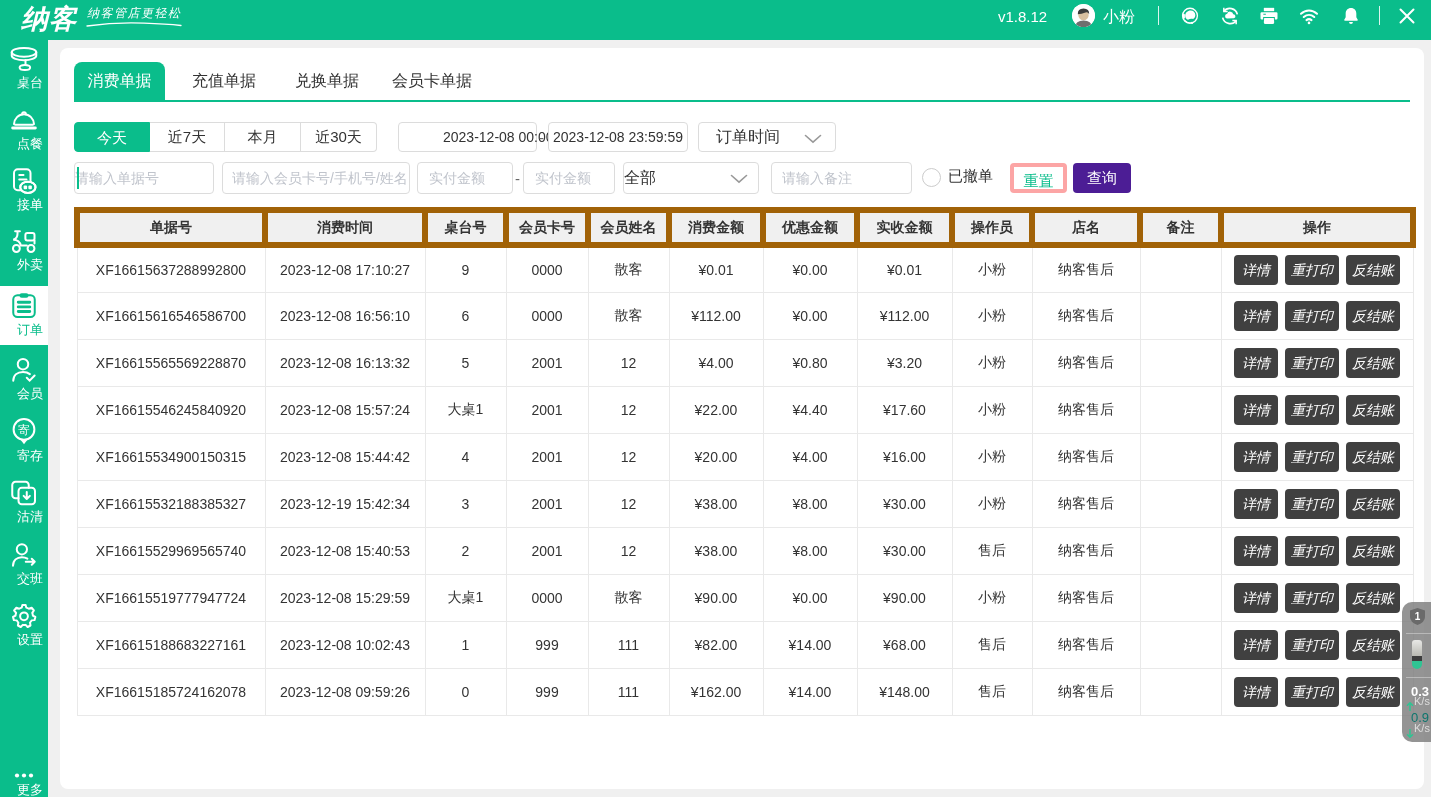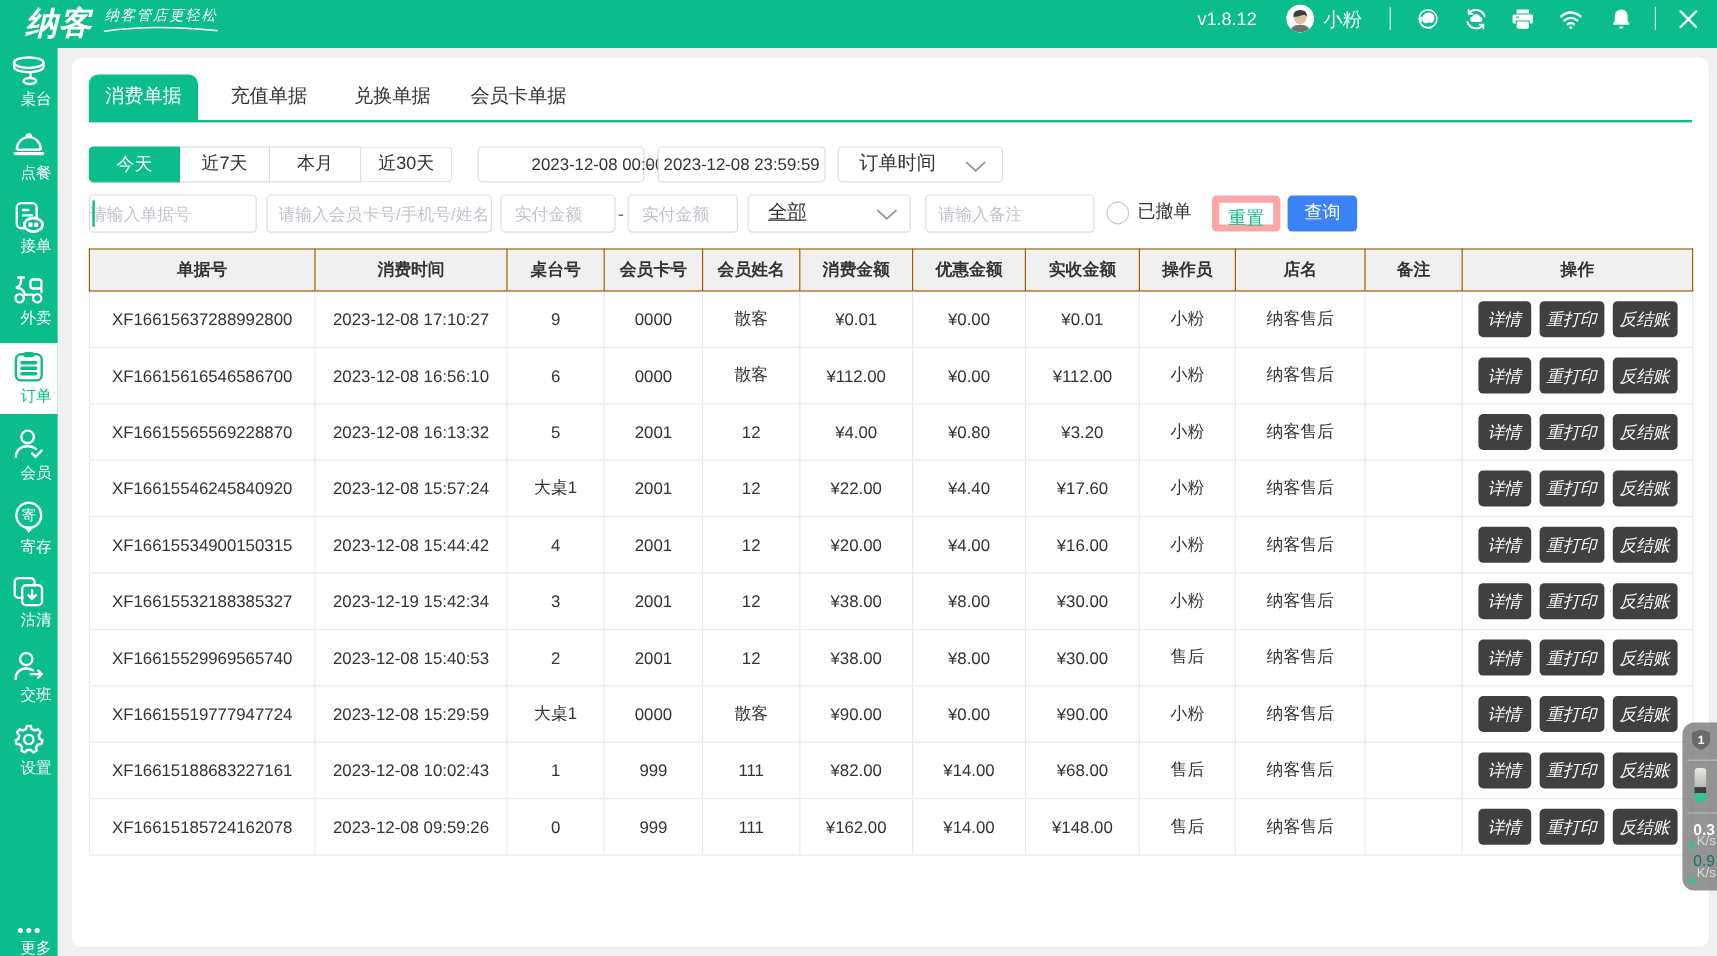--- a/index.html
+++ b/index.html
@@ -21,28 +21,28 @@
 #tabsel{position:absolute;left:14px;top:14px;width:91px;height:38px;background:#0abd8b;border-radius:8px 8px 0 0;color:#fff;font-size:16px;text-align:center;line-height:38px;}
 .tab{position:absolute;top:14px;height:38px;line-height:38px;font-size:16px;color:#333;}
 #tabline{position:absolute;left:14px;top:52px;width:1336px;height:2px;background:#0abd8b;}
 .qbtn{position:absolute;top:74px;height:30px;border:1px solid #dcdcdc;font-size:15px;text-align:center;line-height:28px;background:#fff;}
 .qsel{background:#0abd8b;color:#fff;border-color:#0abd8b;line-height:30px;}
 .inbox{position:absolute;border:1px solid #dcdcdc;border-radius:4px;background:#fff;font-size:15px;color:#333;height:30px;line-height:28px;}
 .ph{color:#c0c4cc;}
 .dash{position:absolute;font-size:15px;color:#666;}
 .chev{position:absolute;width:15px;height:9px;}
 #tbl{position:absolute;left:14px;top:159px;border-collapse:collapse;table-layout:fixed;}
-#tbl th{background:#f0f0f0;font-weight:bold;height:35px;font-size:14px;color:#333;border:1px solid #a16207;padding:0;}
+#tbl th{background:#f0f0f0;font-weight:bold;height:35px;font-size:14px;color:#333;border:6px solid #a16207;padding:0;}
 #tbl td{height:47px;font-size:14px;color:#333;text-align:center;border:1px solid #e9e9e9;padding:0;overflow:hidden;white-space:nowrap;}
 .ab{display:inline-block;height:30px;line-height:30px;background:#404040;color:#fff;border-radius:4px;font-size:14px;vertical-align:middle;font-style:italic;}
 .b1{width:44px;margin-right:7px;}
 .b2{width:54px;margin-right:7px;}
 .b3{width:54px;}
-#resetb{position:absolute;left:950px;top:115px;width:57px;height:30px;border:6px solid #fca5a5;border-radius:4px;color:#0abd8b;font-size:15px;text-align:center;line-height:28px;background:#fff;}
-#queryb{position:absolute;left:1013px;top:115px;width:58px;height:30px;background:#3b82f6;border-radius:4px;color:#fff;font-size:15px;text-align:center;line-height:30px;}
+#resetb{position:absolute;left:950px;top:115px;width:57px;height:30px;border:4px solid #fca5a5;border-radius:4px;color:#0abd8b;font-size:15px;text-align:center;line-height:28px;background:#fff;}
+#queryb{position:absolute;left:1013px;top:115px;width:58px;height:30px;background:#4c1d95;border-radius:4px;color:#fff;font-size:15px;text-align:center;line-height:30px;}
 #net{position:absolute;left:1402px;top:602px;width:29px;height:140px;background:rgba(125,125,125,.82);border-radius:10px 0 0 10px;color:#fff;}
 #net .hline{position:absolute;left:4px;width:25px;height:1px;background:rgba(255,255,255,.35);}
 </style>
 </head>
 <body>
 <div id="topbar">
   <div id="logo">纳客</div>
   <div id="slogan">纳客管店更轻松</div>
   <svg style="position:absolute;left:86px;top:20px;" width="96" height="8" viewBox="0 0 96 8">
       <path d="M1 6 Q 30 2 58 3.2 Q 80 4 95 5.5" stroke="#fff" stroke-width="1.3" fill="none" stroke-linecap="round"></path>
@@ -209,21 +209,21 @@
   <svg class="chev" style="left:744px;top:86px;width:18px;height:10px;" viewBox="0 0 18 10">
       <path d="M1.5 1.5 L9 8.2 L16.5 1.5" stroke="#999" stroke-width="1.6" fill="none" stroke-linecap="round"></path>
     </svg>
 
   <div class="inbox ph" style="left:14px;top:114px;width:140px;height:32px;line-height:30px;font-size:14px;">请输入单据号</div>
   <div style="position:absolute;left:17px;top:119px;width:2px;height:22px;background:#0abd8b;"></div>
   <div class="inbox ph" style="left:162px;top:114px;width:188px;height:32px;line-height:30px;padding-left:9px;font-size:14px;white-space:nowrap;overflow:hidden;">请输入会员卡号/手机号/姓名</div>
   <div class="inbox ph" style="left:357px;top:114px;width:96px;height:32px;line-height:30px;padding-left:11px;font-size:14px;">实付金额</div>
   <div class="dash" style="left:455px;top:122px;">-</div>
   <div class="inbox ph" style="left:463px;top:114px;width:92px;height:32px;line-height:30px;padding-left:11px;font-size:14px;">实付金额</div>
-  <div class="inbox" style="left:563px;top:114px;width:136px;height:32px;line-height:30px;font-size:16px;padding-left:16px;text-decoration:underline;">全部</div>
+  <div class="inbox" style="left:563px;top:114px;width:136px;height:32px;line-height:30px;font-size:16px;">全部</div>
   <svg class="chev" style="left:670px;top:126px;width:18px;height:10px;" viewBox="0 0 18 10">
       <path d="M1.5 1.5 L9 8.2 L16.5 1.5" stroke="#999" stroke-width="1.6" fill="none" stroke-linecap="round"></path>
     </svg>
   <div class="inbox ph" style="left:711px;top:114px;width:141px;height:32px;line-height:30px;padding-left:10px;font-size:14px;">请输入备注</div>
   <div style="position:absolute;left:862px;top:120px;width:19px;height:19px;border:1.5px solid #ccc;border-radius:50%;background:#fff;"></div>
   <div style="position:absolute;left:888px;top:119px;font-size:15px;">已撤单</div>
   <div id="resetb">重置</div>
   <div id="queryb">查询</div>
 
   <table id="tbl">

